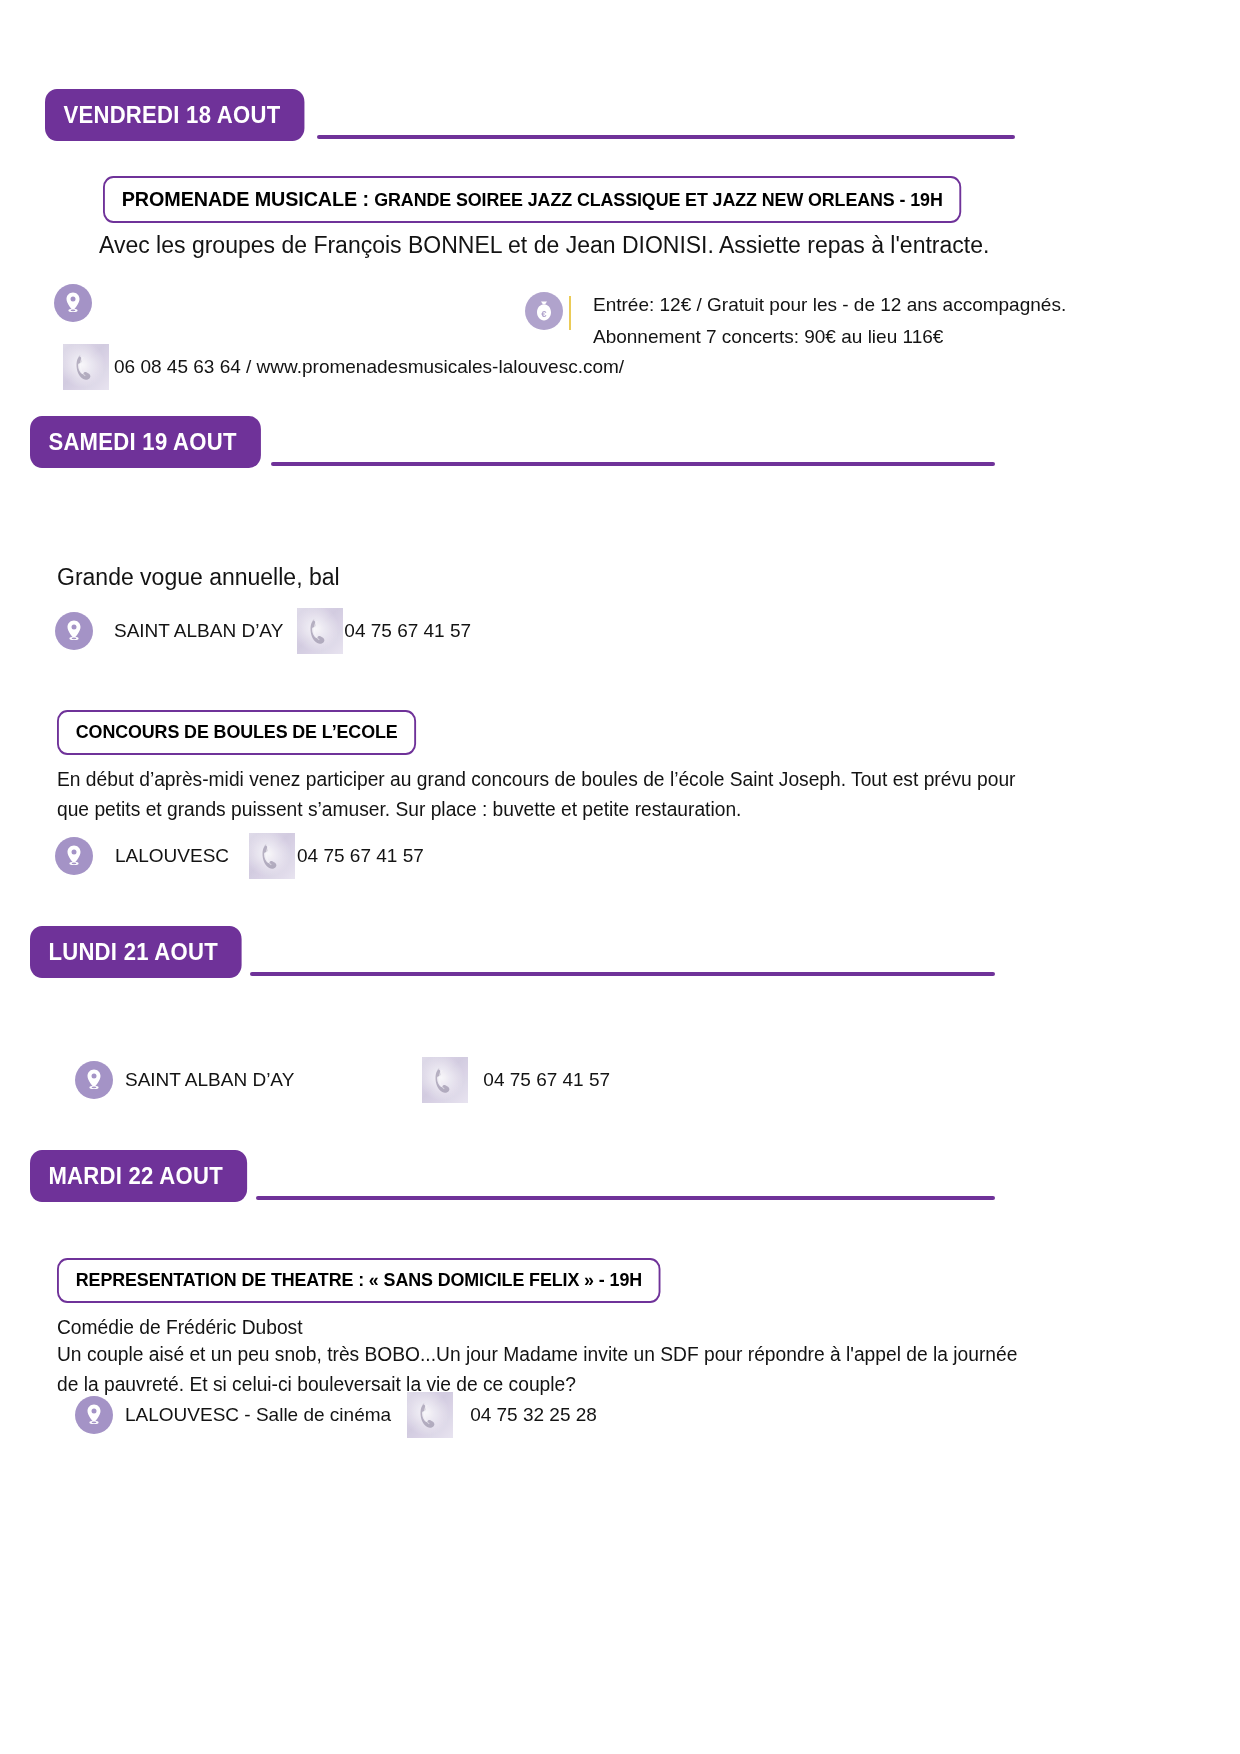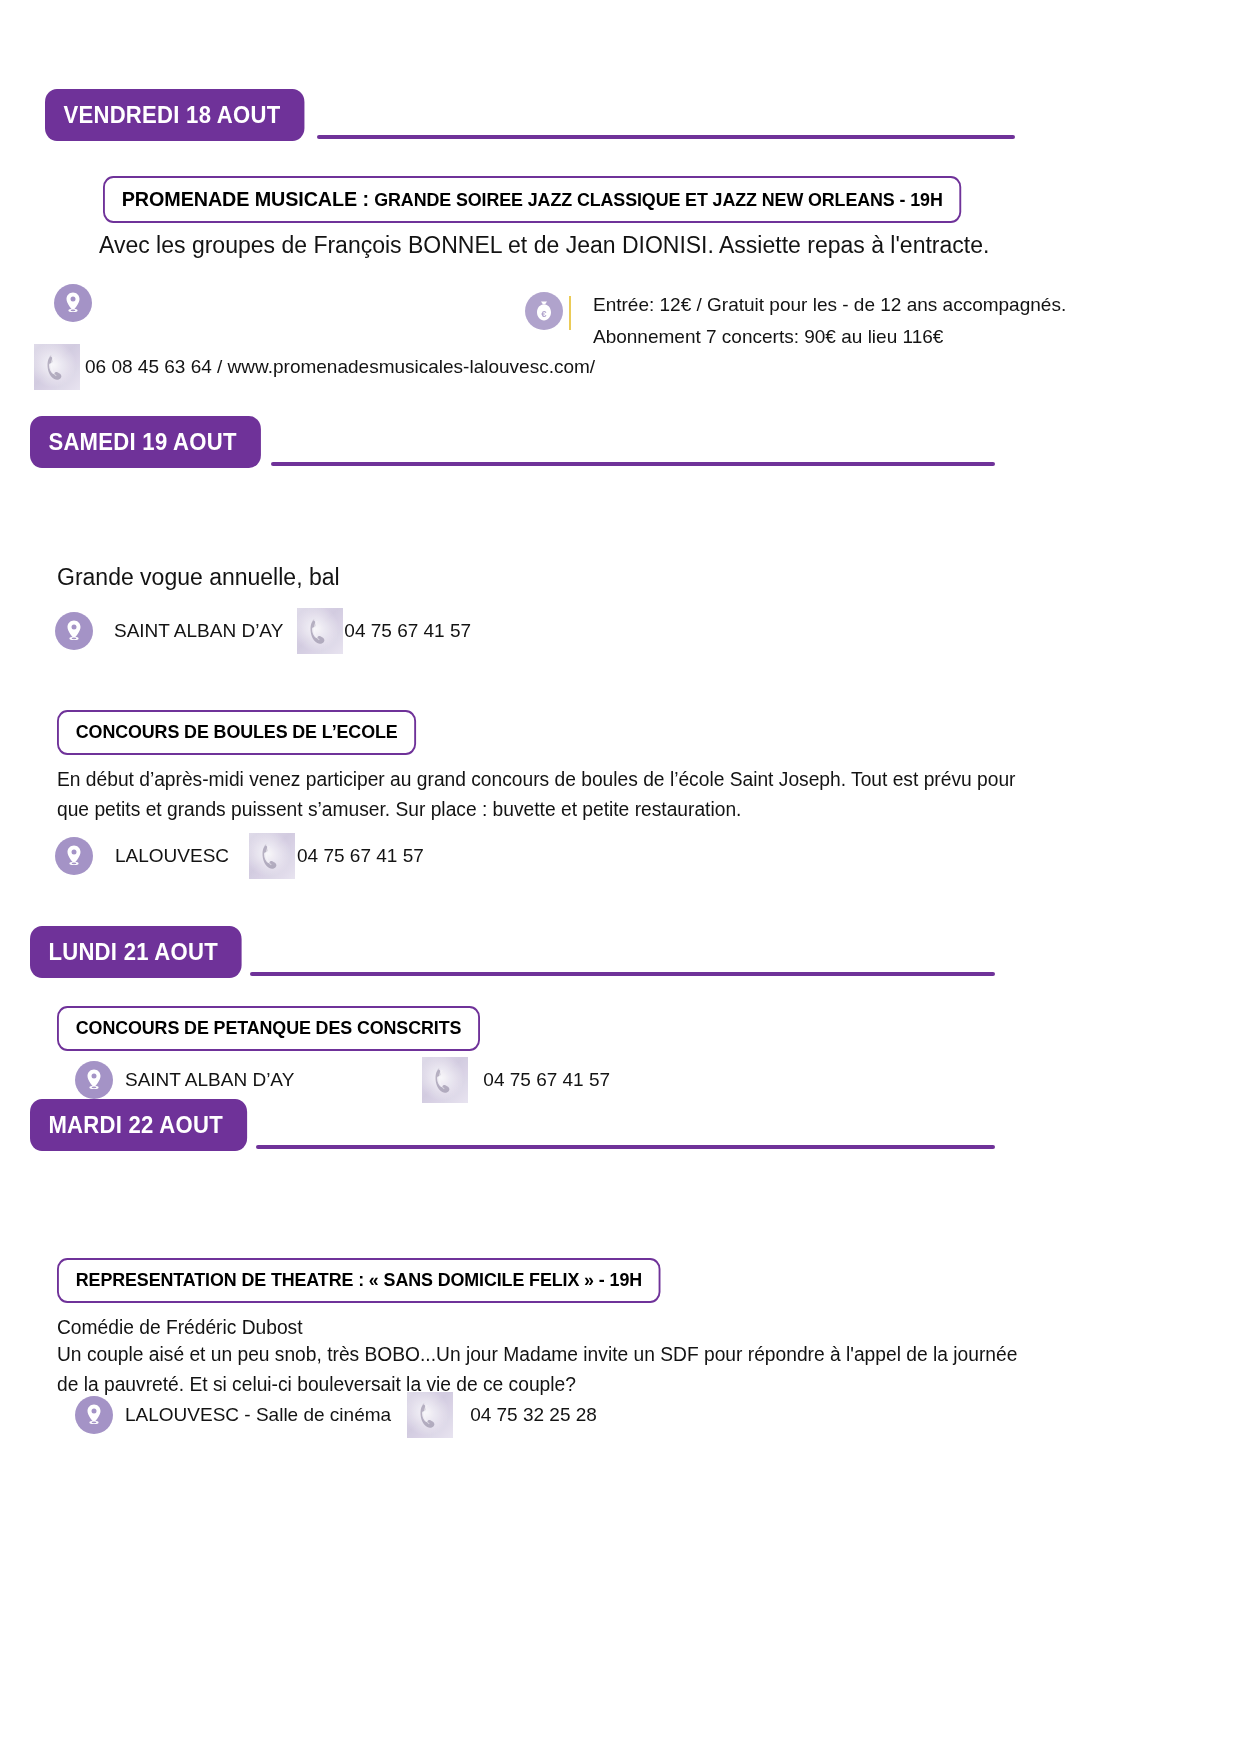--- a/index.html
+++ b/index.html
@@ -156,21 +156,21 @@
           <text x="11" y="17.6" font-family="'Liberation Sans',sans-serif" font-size="9.5" font-weight="bold" fill="#B0A3CC" text-anchor="middle">€</text>
         </svg>
       </div>
     </div>
     <div style="margin-left:30px;">
       <div class="meta-text">Entrée: 12€ / Gratuit pour les - de 12 ans accompagnés.</div>
       <div class="meta-text" style="margin-top:5px;">Abonnement 7 concerts: 90€ au lieu  116€</div>
     </div>
   </div>
 
-  <div class="meta-row" style="position:absolute; left:34px; top:344px;">
+  <div class="meta-row" style="position:absolute; left:63px; top:344px;">
     <div class="icon-phone">
       <svg width="30" height="32" viewBox="0 0 30 32" aria-hidden="true">
         <path d="M10.5 3.5c-3.2 1.6-5 5.4-5 10.5 0 6.2 2.6 11.6 6.8 14.1 2.5 1.5 5.3.6 6.6-1.4 1-1.5.3-3.3-1.3-4.2l-2.2-1.2c-1.1-.6-2.3-.1-2.9 1-.4.7-1.1.9-1.8.4-2.1-1.5-3.6-4.9-3.6-8.5 0-1.1.6-1.8 1.5-1.9 1.2-.1 2-1.1 1.9-2.3l-.3-2.6c-.2-1.6-1.7-2.6-3.2-1.9z" fill="#7d7490"></path>
         <path d="M12.5 6.2c-2 1.2-3.1 4-3.1 7.8 0 4.8 1.9 9 4.9 10.9" fill="none" stroke="#ffffff" stroke-width="1.1" opacity="0.6"></path>
       </svg>
     </div>
     <div class="meta-text" style="margin-left:5px;">06 08 45 63 64 / www.promenadesmusicales-lalouvesc.com/</div>
   </div>
 
   <div class="day-row" style="position:absolute; left:30px; top:414px; width:965px;">
@@ -223,44 +223,41 @@
       </svg>
     </div>
     <div class="meta-text" style="margin-left:2px;">04 75 67 41 57</div>
   </div>
 
   <div class="day-row" style="position:absolute; left:30px; top:924px; width:965px;">
     <div class="day-banner">LUNDI 21 AOUT</div>
     <div class="day-rule"></div>
   </div>
 
-  <div style="position:absolute; left:57px; top:1006px;">
-    <div class="evt-title">CONCOURS DE PETANQUE DES CONSCRITS</div>
-  </div>
 
   <div class="meta-row" style="position:absolute; left:75px; top:1057px;">
     <div class="icon-circle">
       <svg width="20" height="24" viewBox="0 0 20 24" aria-hidden="true">
         <path d="M10 1.6c-3.6 0-6.5 2.9-6.5 6.5 0 4.6 5.4 10.3 6.1 11 .2.2.6.2.8 0 .7-.7 6.1-6.4 6.1-11 0-3.6-2.9-6.5-6.5-6.5z" fill="#ffffff"></path>
         <circle cx="10" cy="8" r="2.5" fill="#A493C6"></circle>
         <ellipse cx="10" cy="19.4" rx="4.6" ry="1.7" fill="#ffffff"></ellipse>
         <ellipse cx="10" cy="19.4" rx="2.4" ry="0.8" fill="#A493C6"></ellipse>
       </svg>
     </div>
     <div class="meta-text" style="margin-left:12px;">SAINT ALBAN D’AY</div>
     <div class="icon-phone" style="margin-left:128px;">
       <svg width="30" height="32" viewBox="0 0 30 32" aria-hidden="true">
         <path d="M10.5 3.5c-3.2 1.6-5 5.4-5 10.5 0 6.2 2.6 11.6 6.8 14.1 2.5 1.5 5.3.6 6.6-1.4 1-1.5.3-3.3-1.3-4.2l-2.2-1.2c-1.1-.6-2.3-.1-2.9 1-.4.7-1.1.9-1.8.4-2.1-1.5-3.6-4.9-3.6-8.5 0-1.1.6-1.8 1.5-1.9 1.2-.1 2-1.1 1.9-2.3l-.3-2.6c-.2-1.6-1.7-2.6-3.2-1.9z" fill="#7d7490"></path>
         <path d="M12.5 6.2c-2 1.2-3.1 4-3.1 7.8 0 4.8 1.9 9 4.9 10.9" fill="none" stroke="#ffffff" stroke-width="1.1" opacity="0.6"></path>
       </svg>
     </div>
     <div class="meta-text" style="margin-left:15px;">04 75 67 41 57</div>
   </div>
 
-  <div class="day-row" style="position:absolute; left:30px; top:1097px; width:965px;">
+  <div class="day-row" style="position:absolute; left:30px; top:1148px; width:965px;">
     <div class="day-banner">MARDI 22 AOUT</div>
     <div class="day-rule"></div>
   </div>
 
   <div style="position:absolute; left:57px; top:1258px;">
     <div class="evt-title">REPRESENTATION DE THEATRE : « SANS DOMICILE FELIX » - 19H</div>
   </div>
 
   <div class="body-text cond" style="position:absolute; left:57px; top:1313px; width:975px;">Comédie de Frédéric Dubost</div>
 

